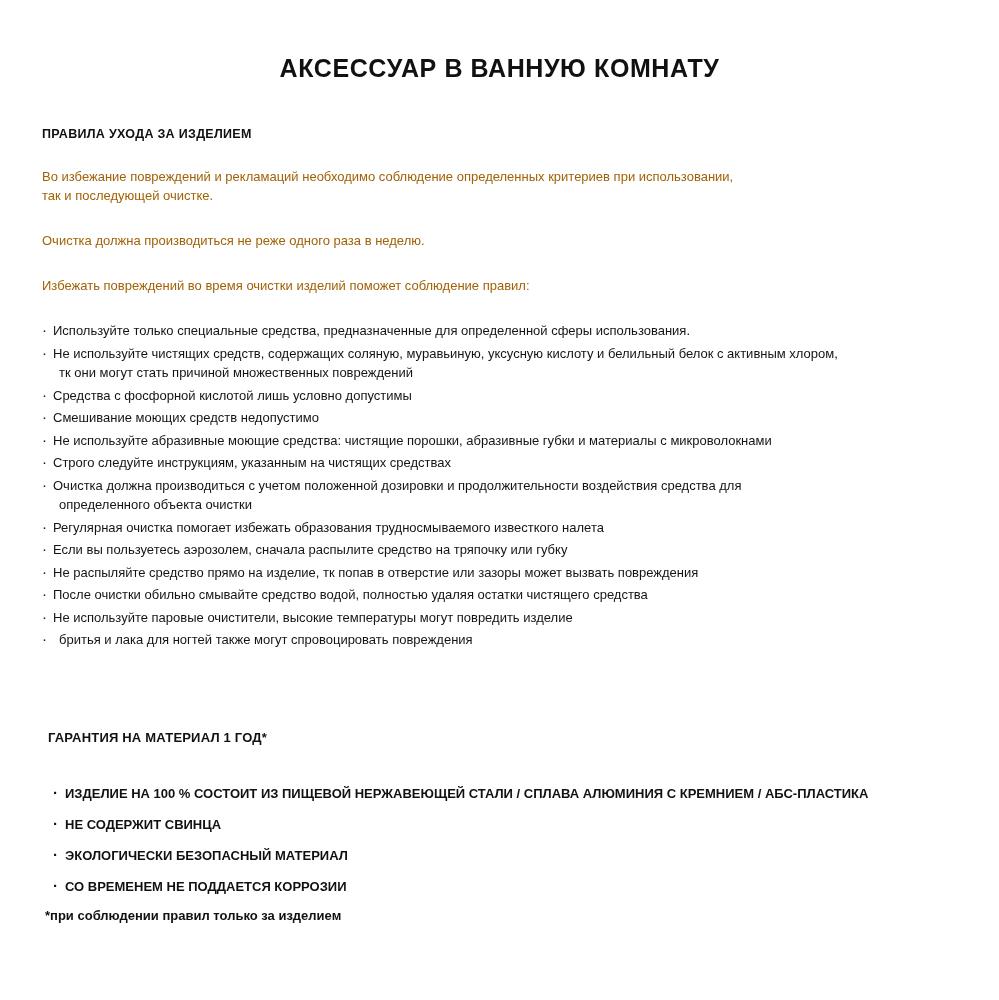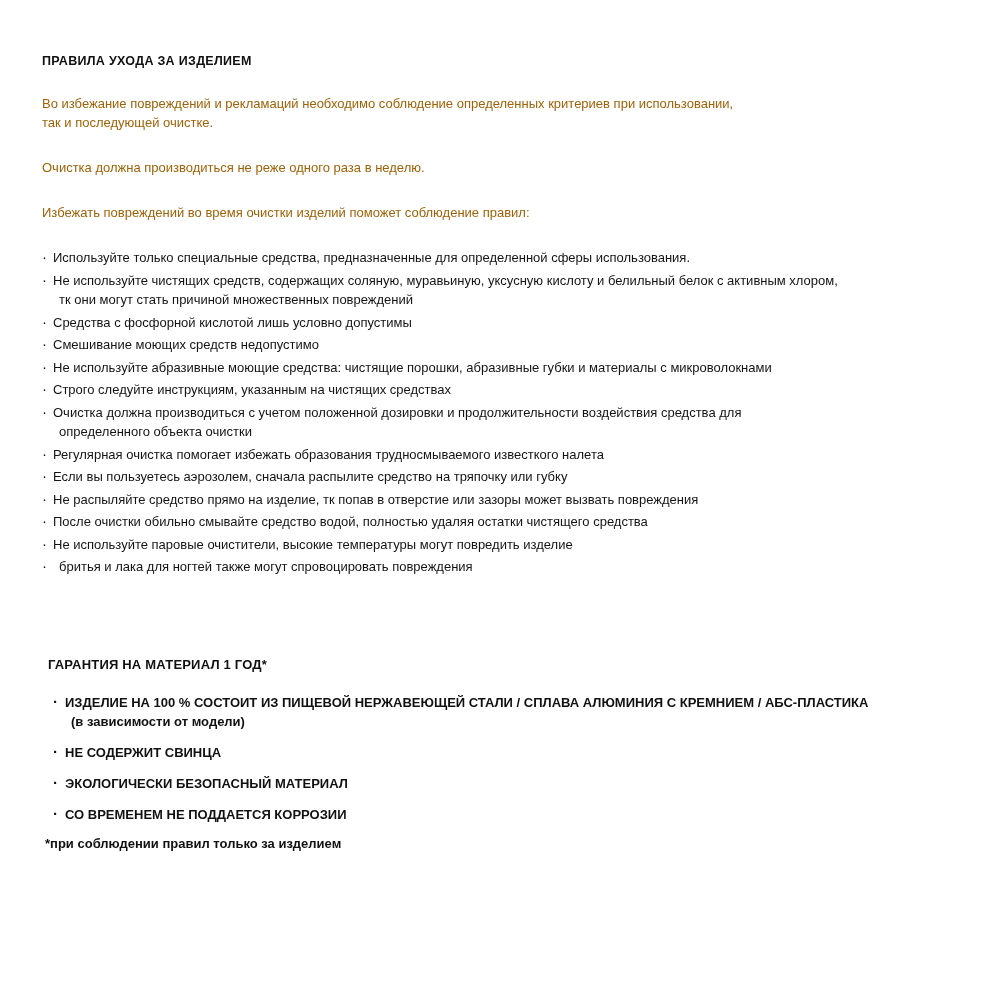--- a/index.html
+++ b/index.html
@@ -72,21 +72,21 @@
     padding-left: 6px;
   }
 
   .guarantee-block {
     margin-top: 80px;
   }
   .guarantee-heading {
     font-size: 13px;
     font-weight: bold;
     letter-spacing: 0.2px;
-    margin: 0 0 21px 8px;
+    margin: 0 0 39px 8px;
     color: #111;
   }
   .bullets-bold {
     list-style: none;
     margin: 8px;
     padding: 0 0 0 5px;
   }
   .bullets-bold li {
     font-size: 13px;
     font-weight: bold;
@@ -114,20 +114,21 @@
     font-weight: bold;
     margin: 0 0 0 5px;
     color: #111;
   }
 </style>
 </head>
 <body>
 
 <div class="page">
 
+  <h1 class="doc-title">АКСЕССУАР В ВАННУЮ КОМНАТУ</h1>
 
   <div>
     <h2 class="section-heading">ПРАВИЛА УХОДА ЗА ИЗДЕЛИЕМ</h2>
 
     <p class="para">
       <span class="line">Во избежание повреждений и рекламаций необходимо соблюдение определенных критериев при использовании,</span>
       <span class="line">так и последующей очистке.</span>
     </p>
 
     <p class="para">Очистка должна производиться не реже одного раза в неделю.</p>
@@ -178,21 +179,20 @@
       </li>
     </ul>
   </div>
 
   <div class="guarantee-block">
     <h2 class="guarantee-heading">ГАРАНТИЯ НА МАТЕРИАЛ 1 ГОД*</h2>
 
     <ul class="bullets-bold">
       <li>
         <span>ИЗДЕЛИЕ НА 100 % СОСТОИТ ИЗ ПИЩЕВОЙ НЕРЖАВЕЮЩЕЙ СТАЛИ / СПЛАВА АЛЮМИНИЯ С КРЕМНИЕМ / АБС-ПЛАСТИКА</span>
-        <span class="cont">(в зависимости от модели)</span>
       </li>
       <li>
         <span>НЕ СОДЕРЖИТ СВИНЦА</span>
       </li>
       <li>
         <span>ЭКОЛОГИЧЕСКИ БЕЗОПАСНЫЙ МАТЕРИАЛ</span>
       </li>
       <li>
         <span>СО ВРЕМЕНЕМ НЕ ПОДДАЕТСЯ КОРРОЗИИ</span>
       </li>

